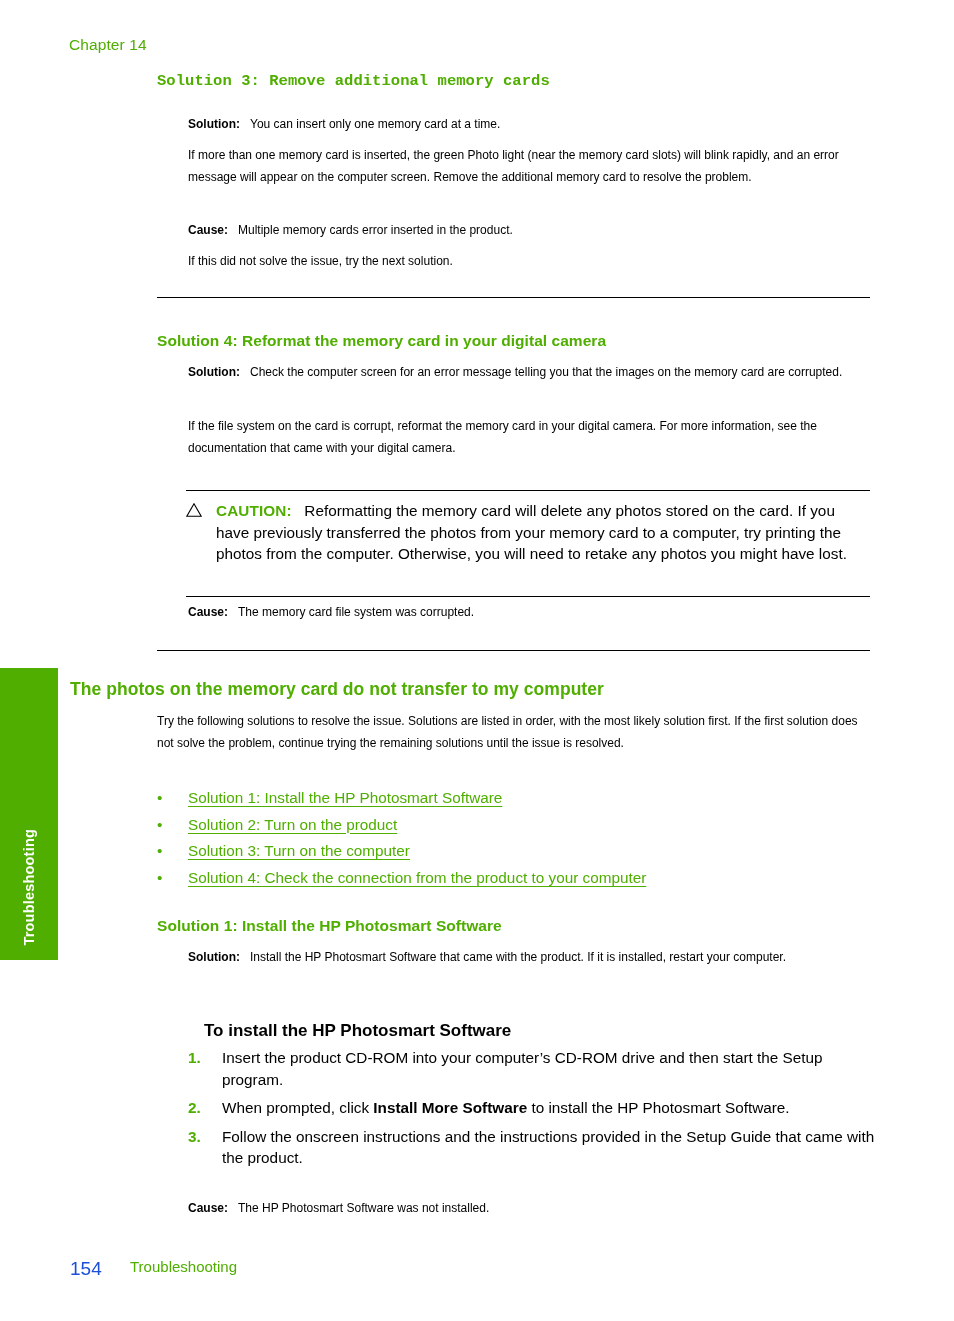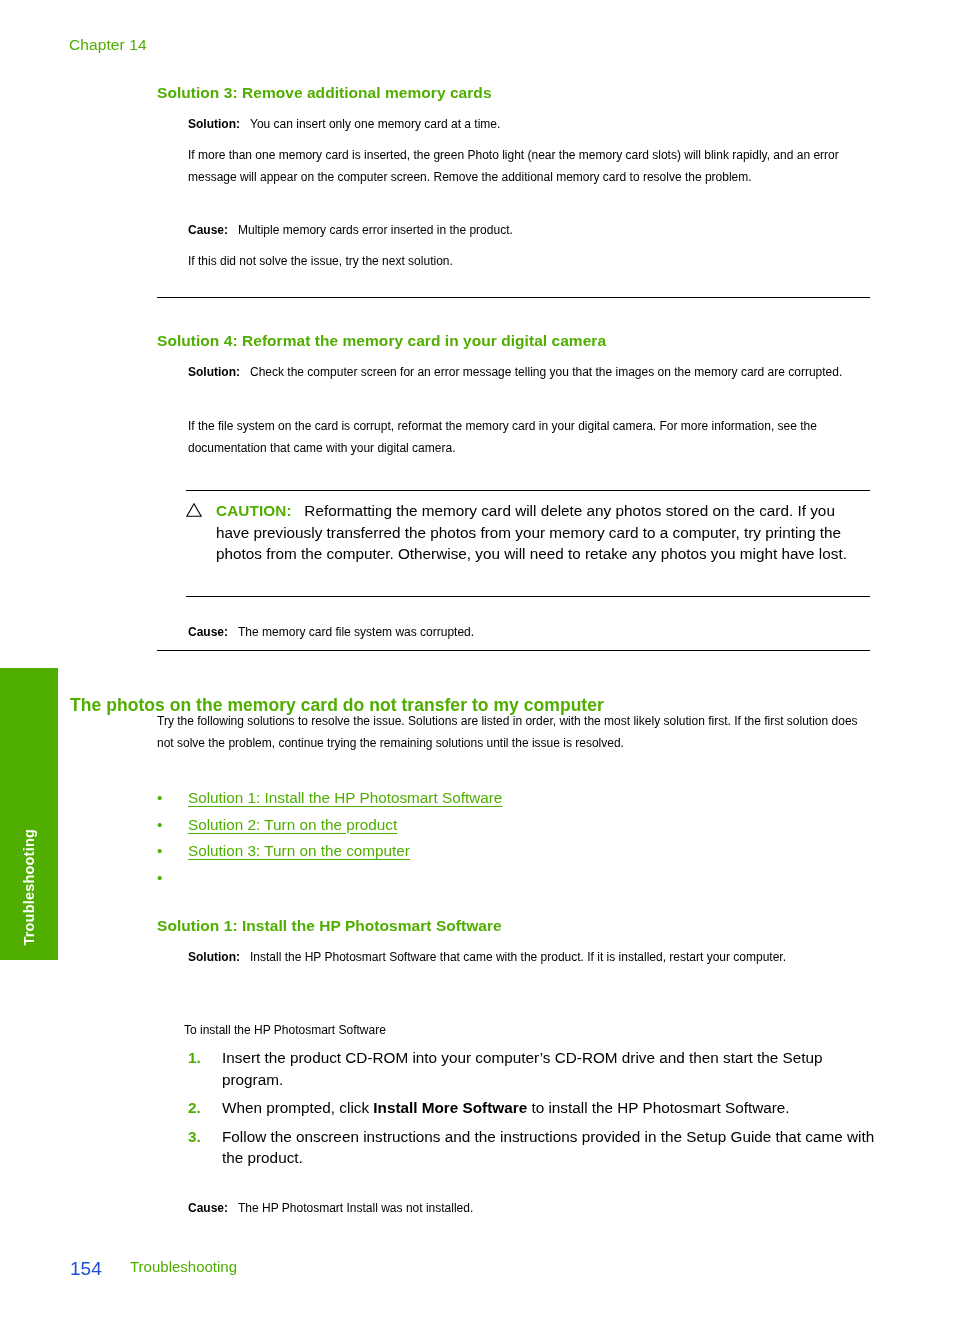--- a/index.html
+++ b/index.html
@@ -165,24 +165,24 @@
     color: #4FAE00;
     text-decoration: underline;
     text-underline-offset: 2.5px;
     white-space: nowrap;
     cursor: pointer;
   }
 
   
   .proc-title {
     position: absolute;
-    left: 184px;
+    left: 204px;
     width: 690px;
-    font-size: 12px;
-    font-weight: normal;
+    font-size: 17px;
+    font-weight: bold;
     line-height: 21.5px;
   }
   .olist {
     position: absolute;
     left: 188px;
     width: 690px;
   }
   .oitem {
     position: relative;
     padding-left: 34px;
@@ -223,21 +223,21 @@
 <div class="page">
 
   <div class="chapter-header">Chapter 14</div>
 
   <div class="thumb-tab">
     <span class="thumb-tab-label">Troubleshooting</span>
   </div>
 
   <div class="content">
 
-    <div class="h-sub" style="top:84px;">Solution 3: Remove additional memory cards</div>
+    <div class="h-sub" style="top:72px;font-family:Liberation Mono, monospace;">Solution 3: Remove additional memory cards</div>
 
     <div class="para" style="top:114px;">
       <b>Solution:</b>
       &nbsp;&nbsp;<span>You can insert only one memory card at a time.</span>
     </div>
 
     <div class="para" style="top:145px;">If more than one memory card is inserted, the green Photo light (near the memory card slots) will blink rapidly, and an error message will appear on the computer screen. Remove the additional memory card to resolve the problem.</div>
 
     <div class="para" style="top:220px;">
       <b>Cause:</b>
@@ -262,46 +262,47 @@
       <div class="caution-body">
         <svg class="caution-tri" viewBox="0 0 16 14">
           <path d="M8 0.8 L15.2 13.2 L0.8 13.2 Z" fill="none" stroke="#000000" stroke-width="1.1"></path>
         </svg>
         <span class="caution-word">CAUTION:</span>
         &nbsp;&nbsp;<span>Reformatting the memory card will delete any photos stored on the card. If you have previously transferred the photos from your memory card to a computer, try printing the photos from the computer. Otherwise, you will need to retake any photos you might have lost.</span>
       </div>
     </div>
     <div class="rule-thin" style="left:186px; top:596px; width:684px;"></div>
 
-    <div class="para" style="top:622px;">
+    <div class="para" style="top:602px;">
       <b>Cause:</b>
       &nbsp;&nbsp;<span>The memory card file system was corrupted.</span>
     </div>
 
     <div class="rule" style="left:157px; top:650px; width:713px;"></div>
 
-    <div class="h-main" style="top:679px;margin-top:16px;">The photos on the memory card do not transfer to my computer</div>
+    <div class="h-main" style="top:679px;">The photos on the memory card do not transfer to my computer</div>
 
     <div class="para w-indent155" style="top:711px;">Try the following solutions to resolve the issue. Solutions are listed in order, with the most likely solution first. If the first solution does not solve the problem, continue trying the remaining solutions until the issue is resolved.</div>
 
     <div class="link-list" style="top:787px;">
       <div class="link-item">
         <span class="link-bullet">•</span>
         <span class="link-text">Solution 1: Install the HP Photosmart Software</span>
       </div>
       <div class="link-item">
         <span class="link-bullet">•</span>
         <span class="link-text">Solution 2: Turn on the product</span>
       </div>
       <div class="link-item">
         <span class="link-bullet">•</span>
         <span class="link-text">Solution 3: Turn on the computer</span>
       </div>
       <div class="link-item">
         <span class="link-bullet">•</span>
+        <span class="link-text">Solution 4: Check the connection from the product to your computer</span>
       </div>
     </div>
 
     <div class="h-sub" style="top:917px;">Solution 1: Install the HP Photosmart Software</div>
 
     <div class="para" style="top:947px;">
       <b>Solution:</b>
       &nbsp;&nbsp;<span>Install the HP Photosmart Software that came with the product. If it is installed, restart your computer.</span>
     </div>
 
@@ -317,21 +318,21 @@
         <span>When prompted, click </span><b>Install More Software</b><span> to install the HP Photosmart Software.</span>
       </div>
       <div class="oitem">
         <span class="onum">3.</span>
         <span>Follow the onscreen instructions and the instructions provided in the Setup Guide that came with the product.</span>
       </div>
     </div>
 
     <div class="para" style="top:1198px;">
       <b>Cause:</b>
-      &nbsp;&nbsp;<span>The HP Photosmart Install was not installed.</span>
+      &nbsp;&nbsp;<span>The HP Photosmart Software was not installed.</span>
     </div>
 
   </div>
 
   <div class="footer-pageno">154</div>
   <div class="footer-label">Troubleshooting</div>
 
 </div>
 
 </body></html>

